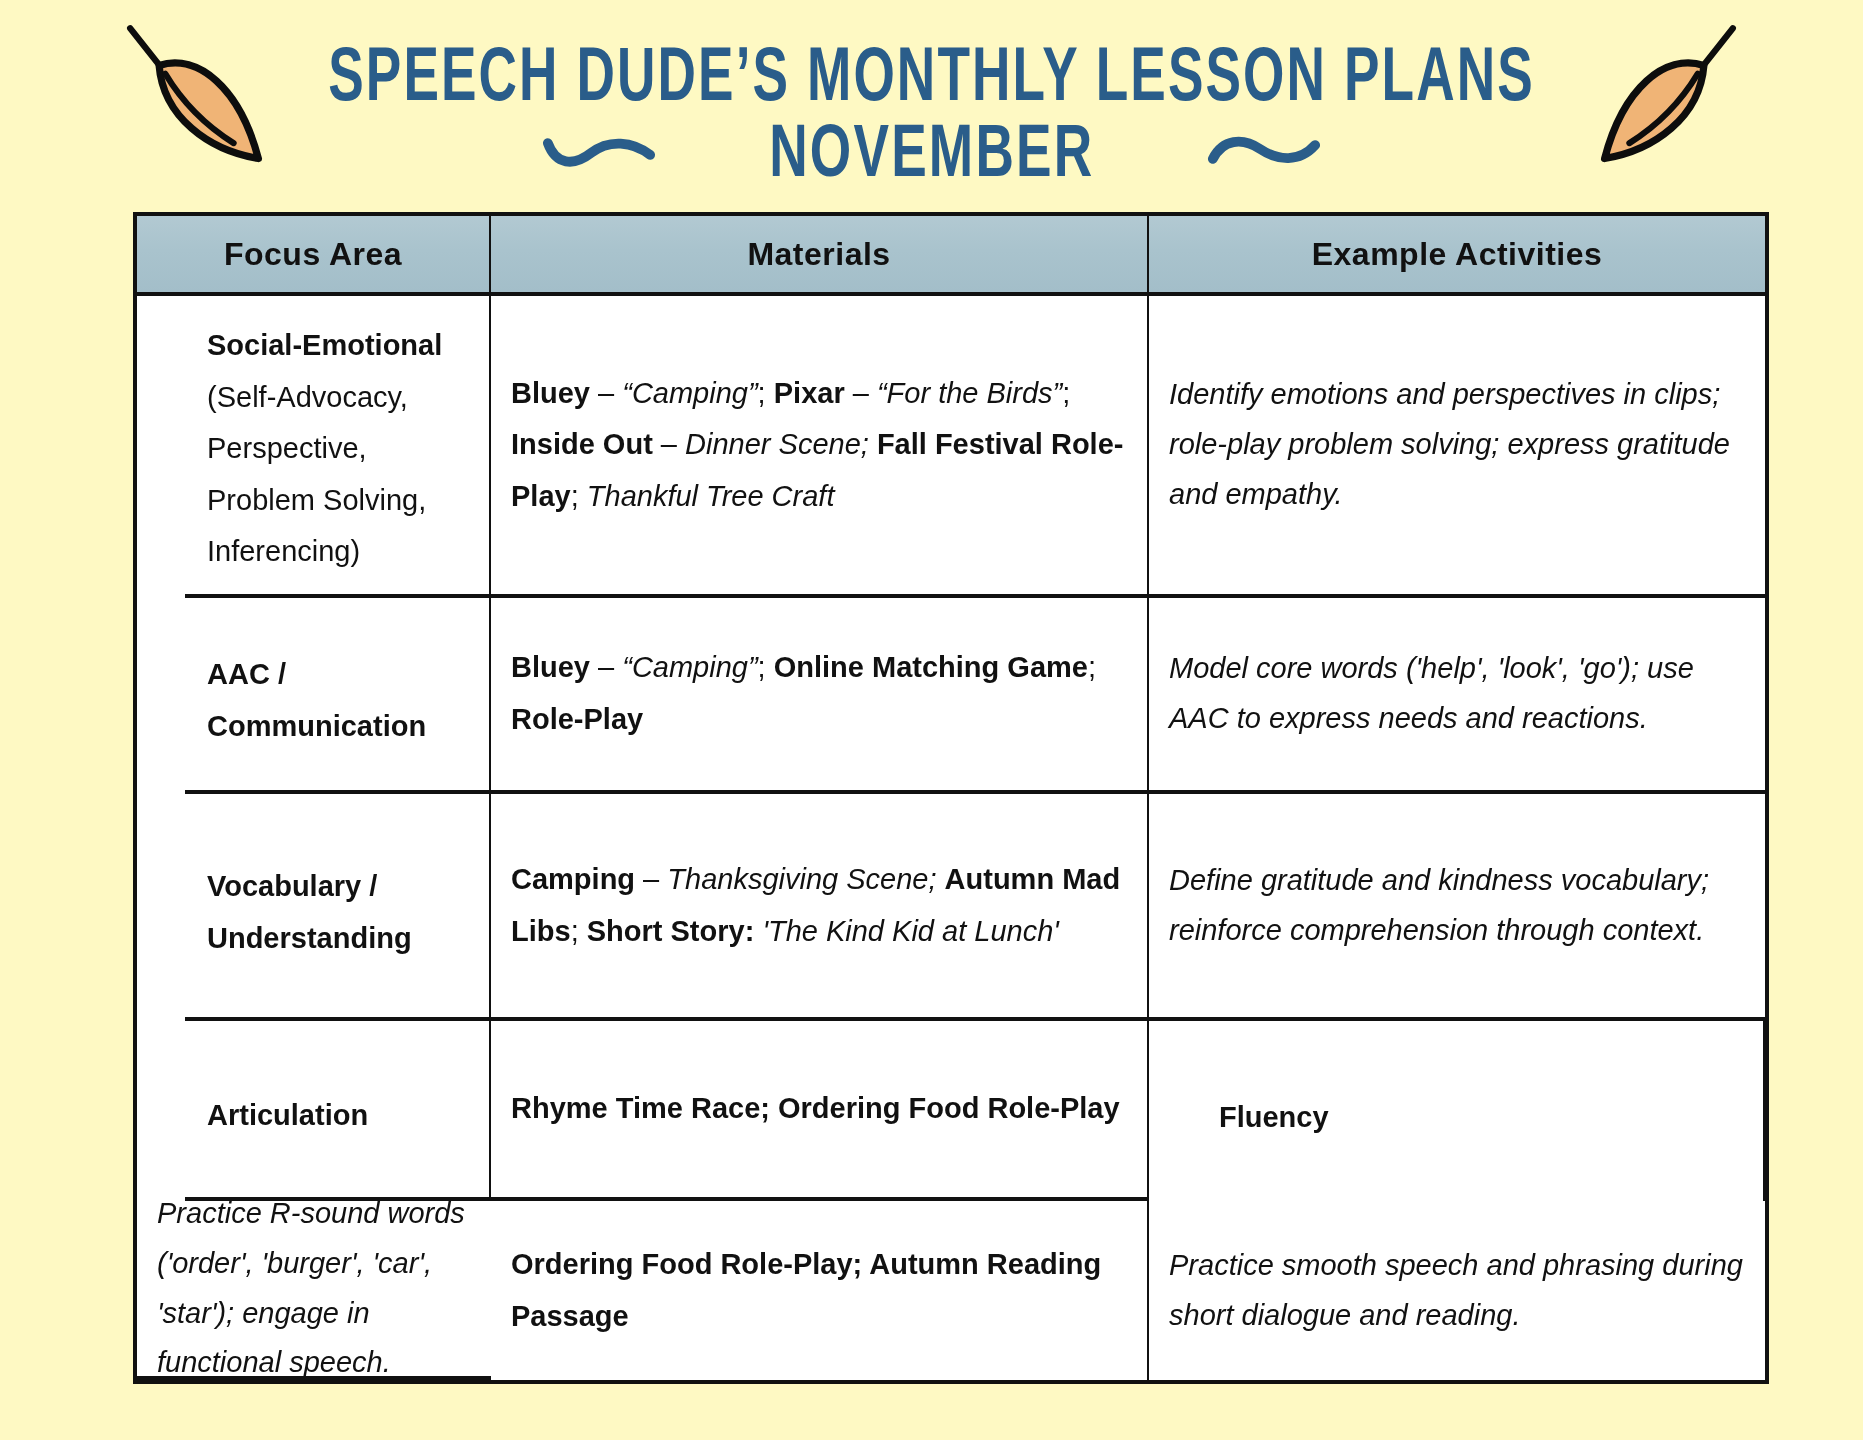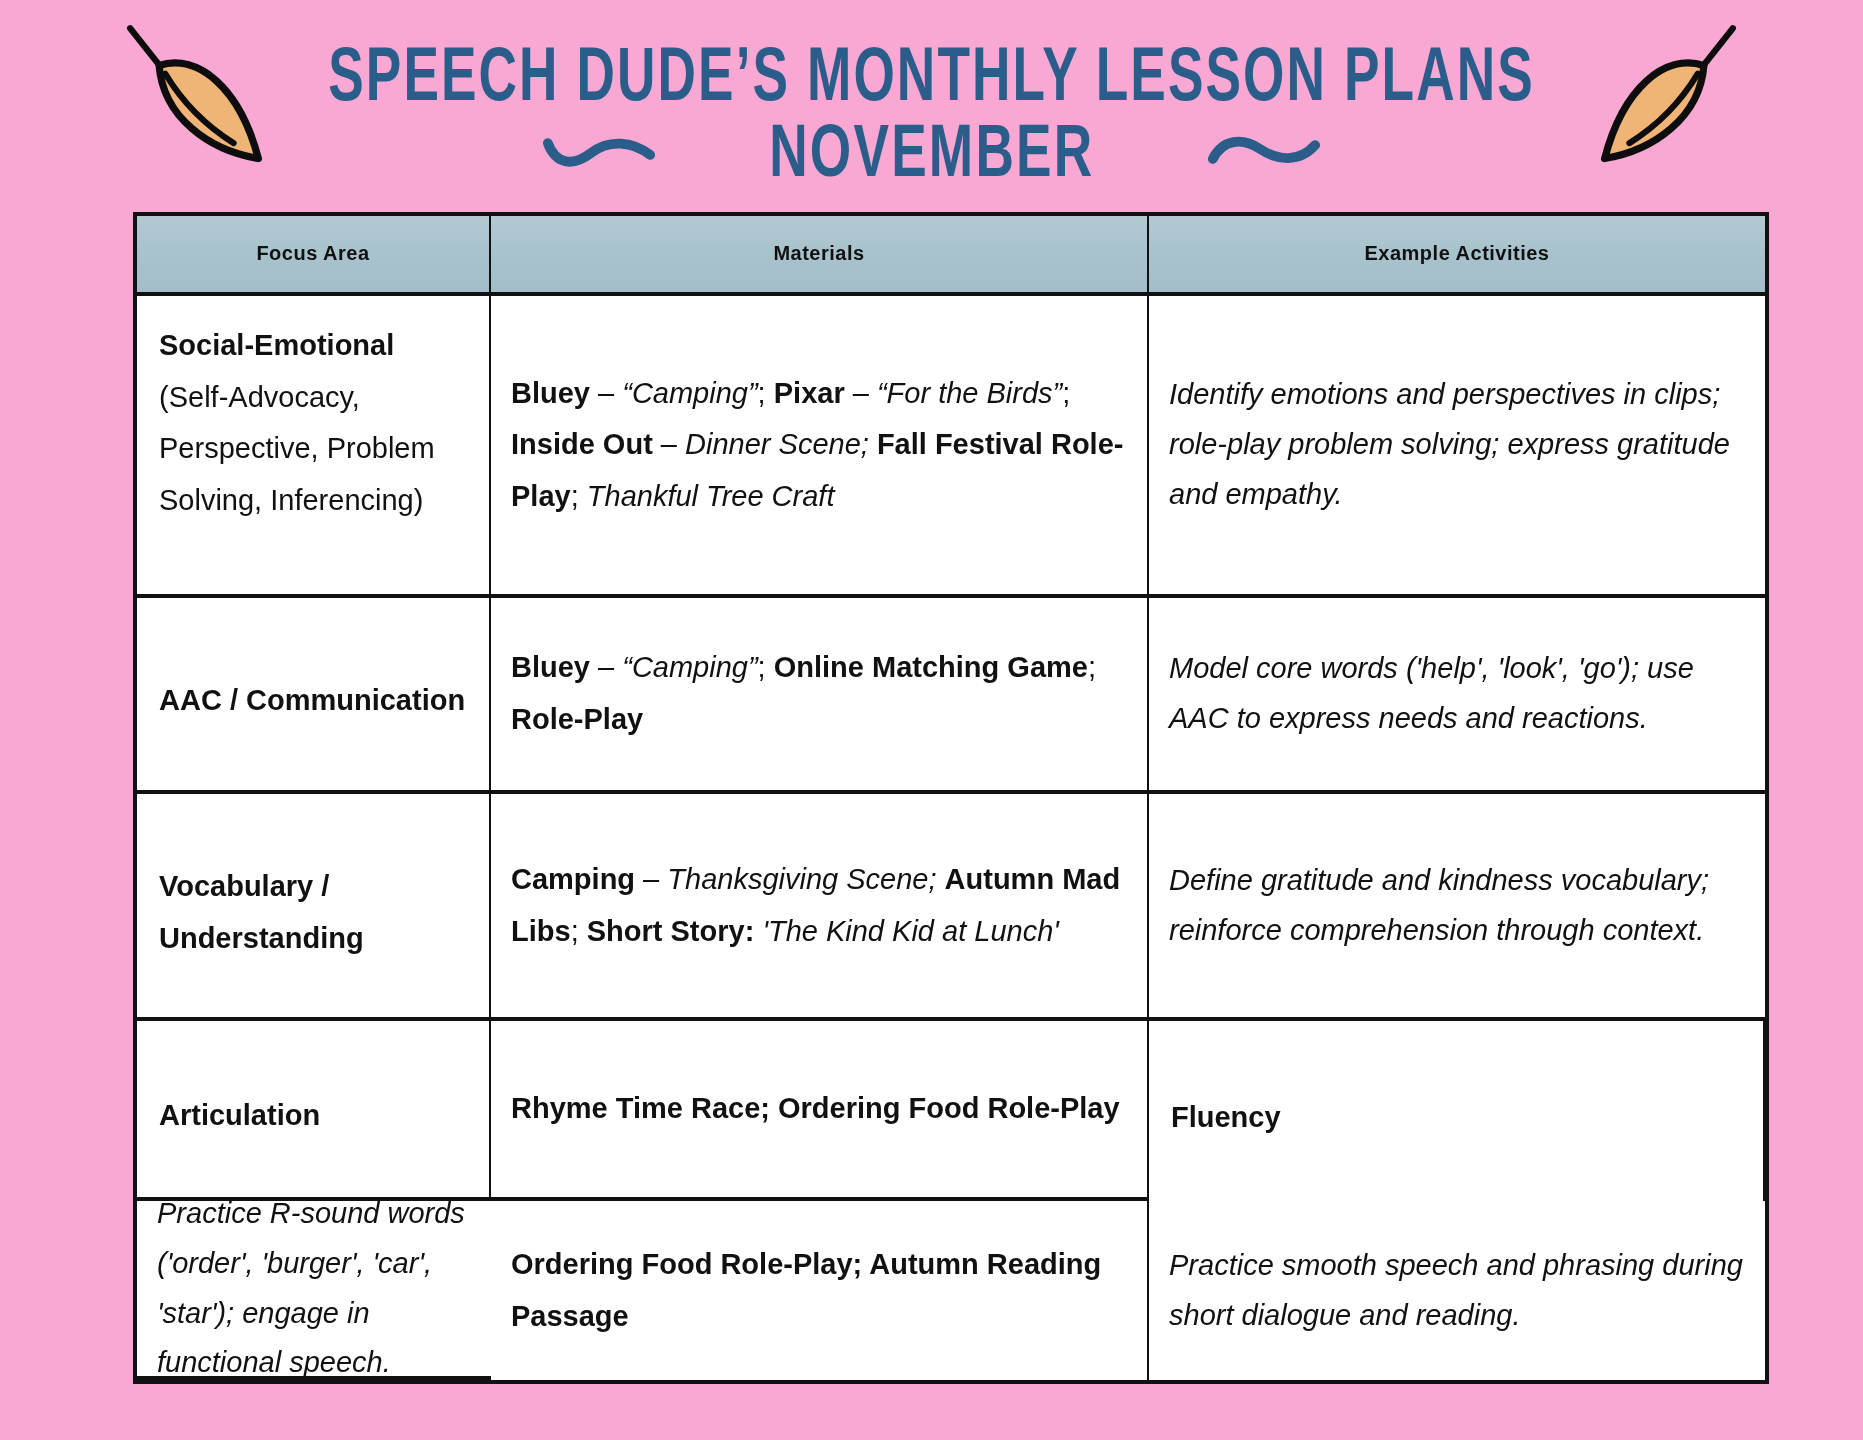--- a/index.html
+++ b/index.html
@@ -2,21 +2,21 @@
 <html><head>
 <meta charset="utf-8">
 <style>
   * { margin: 0; padding: 0; box-sizing: border-box; }
   html, body {
     width: 1863px; height: 1440px;
     background: #ffffff;
     font-family: "Liberation Sans", sans-serif;
     overflow: hidden;
   }
-  .page { position: relative; width: 1863px; height: 1440px; background: #f9a8d4; }
+  .page { position: relative; width: 1863px; height: 1440px; background: #fef9c3; }
 
   
   .title-line1 {
     position: absolute; top: 30px; left: 0; width: 100%;
     text-align: center;
     font-size: 76px; font-weight: 700; letter-spacing: 3px;
     color: #2a5d8a;
     transform: scaleX(0.70); transform-origin: 50% 50%;
     white-space: nowrap;
   }
@@ -54,25 +54,25 @@
     display: flex; flex-direction: column; justify-content: center;
     font-size: 29px; line-height: 1.78;
     overflow: hidden;
   }
   .cell.last-col { border-right: none; }
   .cell.last-row { border-bottom: none; }
 
   .th {
     background: linear-gradient(180deg, #b2c9d2 0%, #a9c3cd 45%, #a3bec9 100%);
     align-items: center; justify-content: center;
-    font-weight: 700; font-size: 20px; letter-spacing: 0.5px;
+    font-weight: 700; font-size: 32px; letter-spacing: 0.5px;
     border-bottom: 4px solid #111;
   }
 
-  .focus-cell { padding: 28px 16px 14px 22px; }
+  .focus-cell { padding: 28px 16px 14px 22px; margin-left: 48px; }
   .focus-main { font-weight: 700; }
   .focus-sub  { font-weight: 400; }
   .focus-sub:empty { display: none; }
 
   .materials-cell { padding: 10px 14px 10px 20px; }
   .materials-cell .b { font-weight: 700; }
   .materials-cell .i { font-style: italic; }
 
   .activities-cell {
     padding: 8px 16px 8px 20px;

